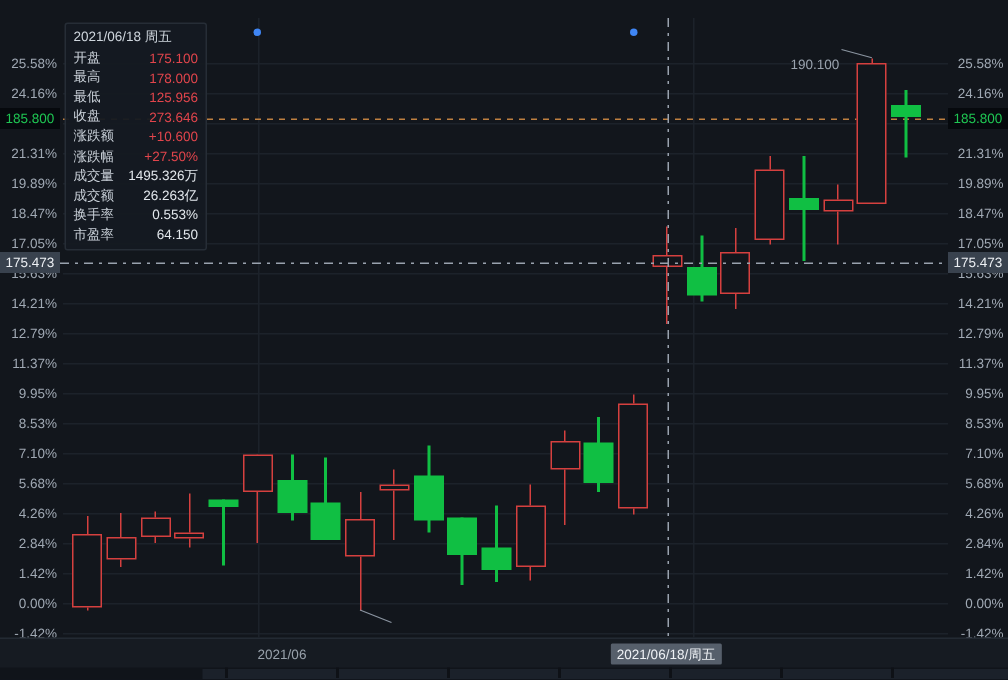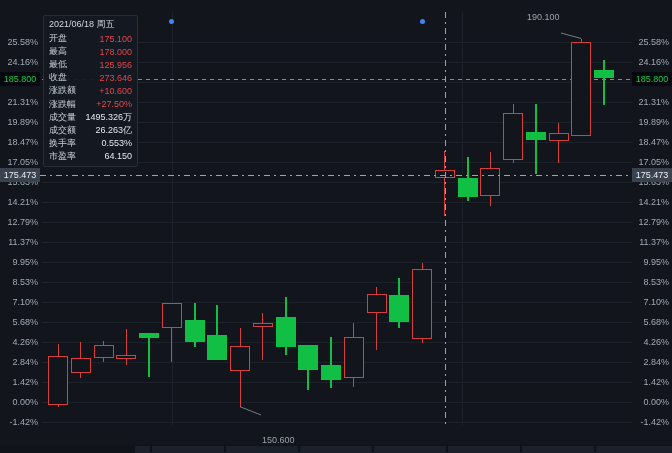--- a/index.html
+++ b/index.html
@@ -173,21 +173,21 @@
       <div class="ytick l" style="top: 337px;">4.26%</div>
       <div class="ytick r" style="top: 337px;">4.26%</div>
       <div class="ytick l" style="top: 357px;">2.84%</div>
       <div class="ytick r" style="top: 357px;">2.84%</div>
       <div class="ytick l" style="top: 377px;">1.42%</div>
       <div class="ytick r" style="top: 377px;">1.42%</div>
       <div class="ytick l" style="top: 397px;">0.00%</div>
       <div class="ytick r" style="top: 397px;">0.00%</div>
       <div class="ytick l" style="top: 417px;">-1.42%</div>
       <div class="ytick r" style="top: 417px;">-1.42%</div>
-      <div class="anno" style="left: 527px; top: 12px;">190.100</div>
+      <div class="anno" style="left: 527px; top: 38px;">190.100</div>
       <div class="anno" style="left: 262px; top: 409px; margin-top: 26px;">150.600</div>
     </div>
 
   <svg id="leaders" width="672" height="453">
       <line x1="561" y1="33" x2="581.25" y2="38.5" stroke="#8b95a1" stroke-width="0.8"></line>
       <line x1="261" y1="415" x2="240" y2="406.7" stroke="#8b95a1" stroke-width="0.8"></line>
     </svg>
 
   <span class="ptag l tag-close" id="tagc-l" style="top: 71.539px;">185.800</span>
   <span class="ptag r tag-close" id="tagc-r" style="top: 71.539px;">185.800</span>
@@ -232,20 +232,24 @@
         <span class="tt-label">换手率</span>
         <span class="tt-val">0.553%</span>
       </div>
       <div class="tt-row">
         <span class="tt-label">市盈率</span>
         <span class="tt-val">64.150</span>
       </div>
     </div>
 
 
+  <div id="xaxis-row">
+    <span class="xlabel" id="xl0" style="left: 188px;">2021/06</span>
+    <span class="xlabel hl" id="xl1" style="left: 444px;">2021/06/18/周五</span>
+  </div>
   <div id="scroll-strip">
     <div id="scroll-bar"></div>
   <div class="strip-sep" style="left: 150px;"></div>
       <div class="strip-sep" style="left: 224px;"></div>
       <div class="strip-sep" style="left: 298px;"></div>
       <div class="strip-sep" style="left: 372px;"></div>
       <div class="strip-sep" style="left: 446px;"></div>
       <div class="strip-sep" style="left: 520px;"></div>
       <div class="strip-sep" style="left: 594px;"></div>
     </div>

